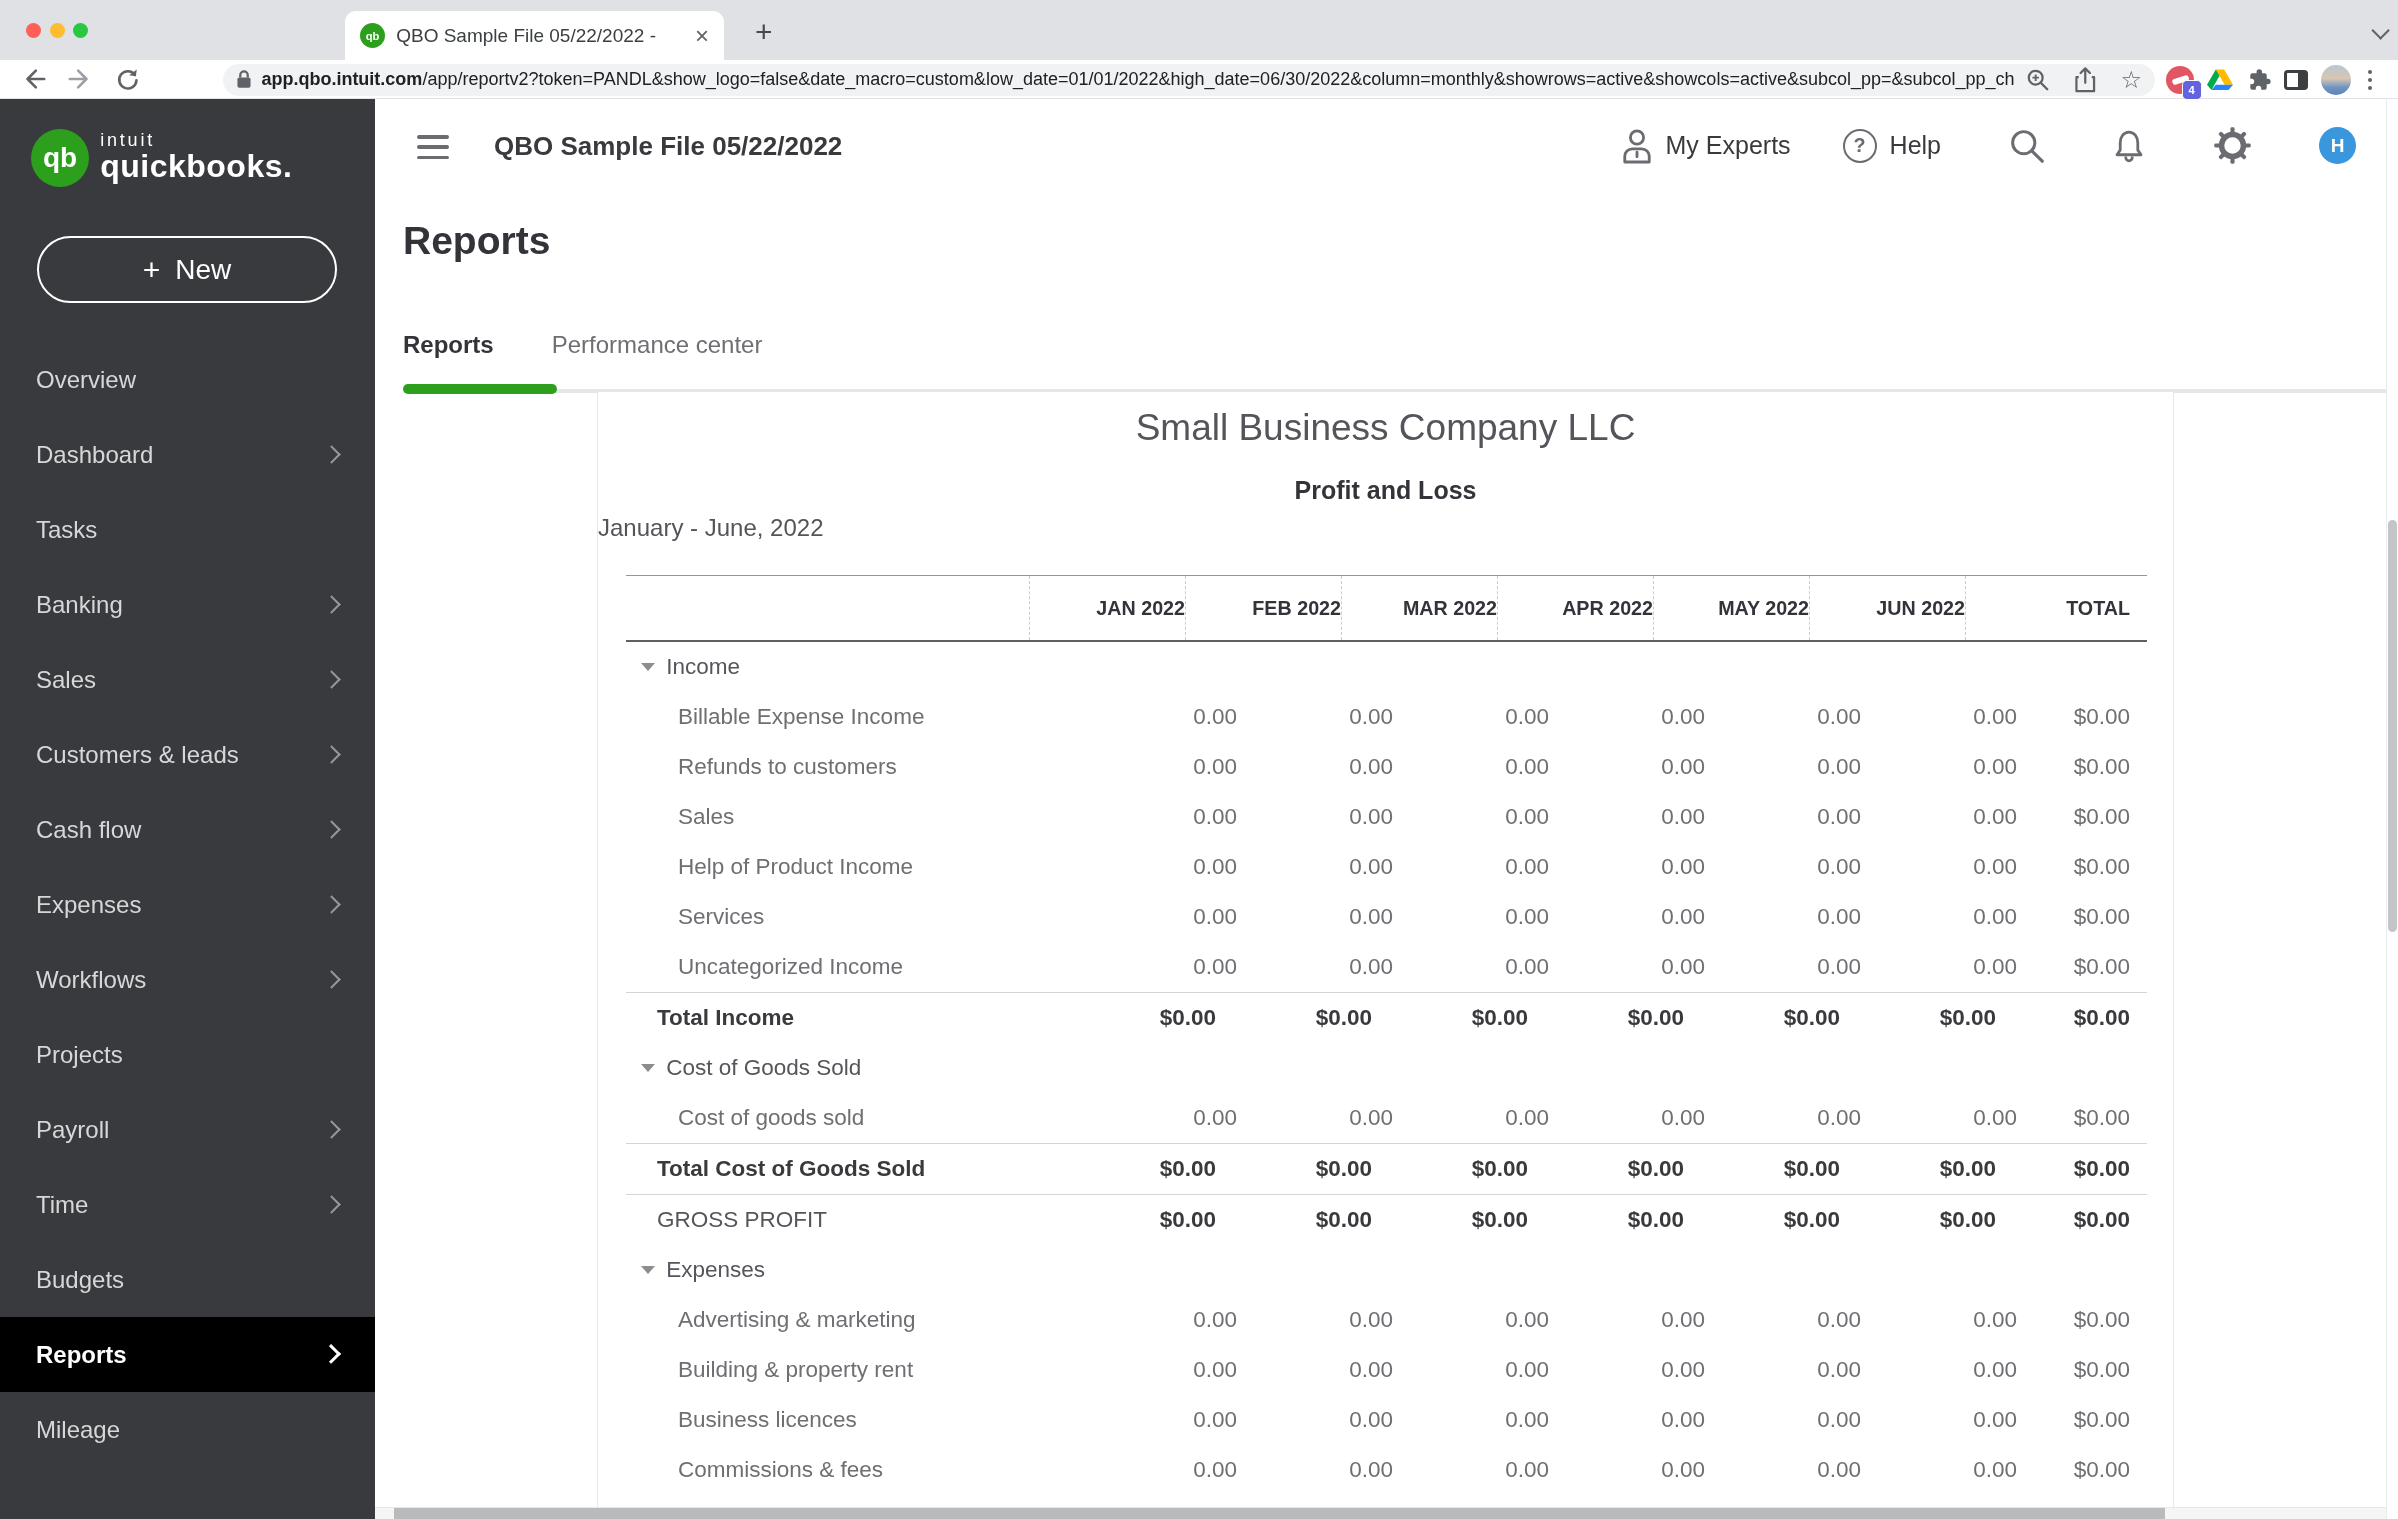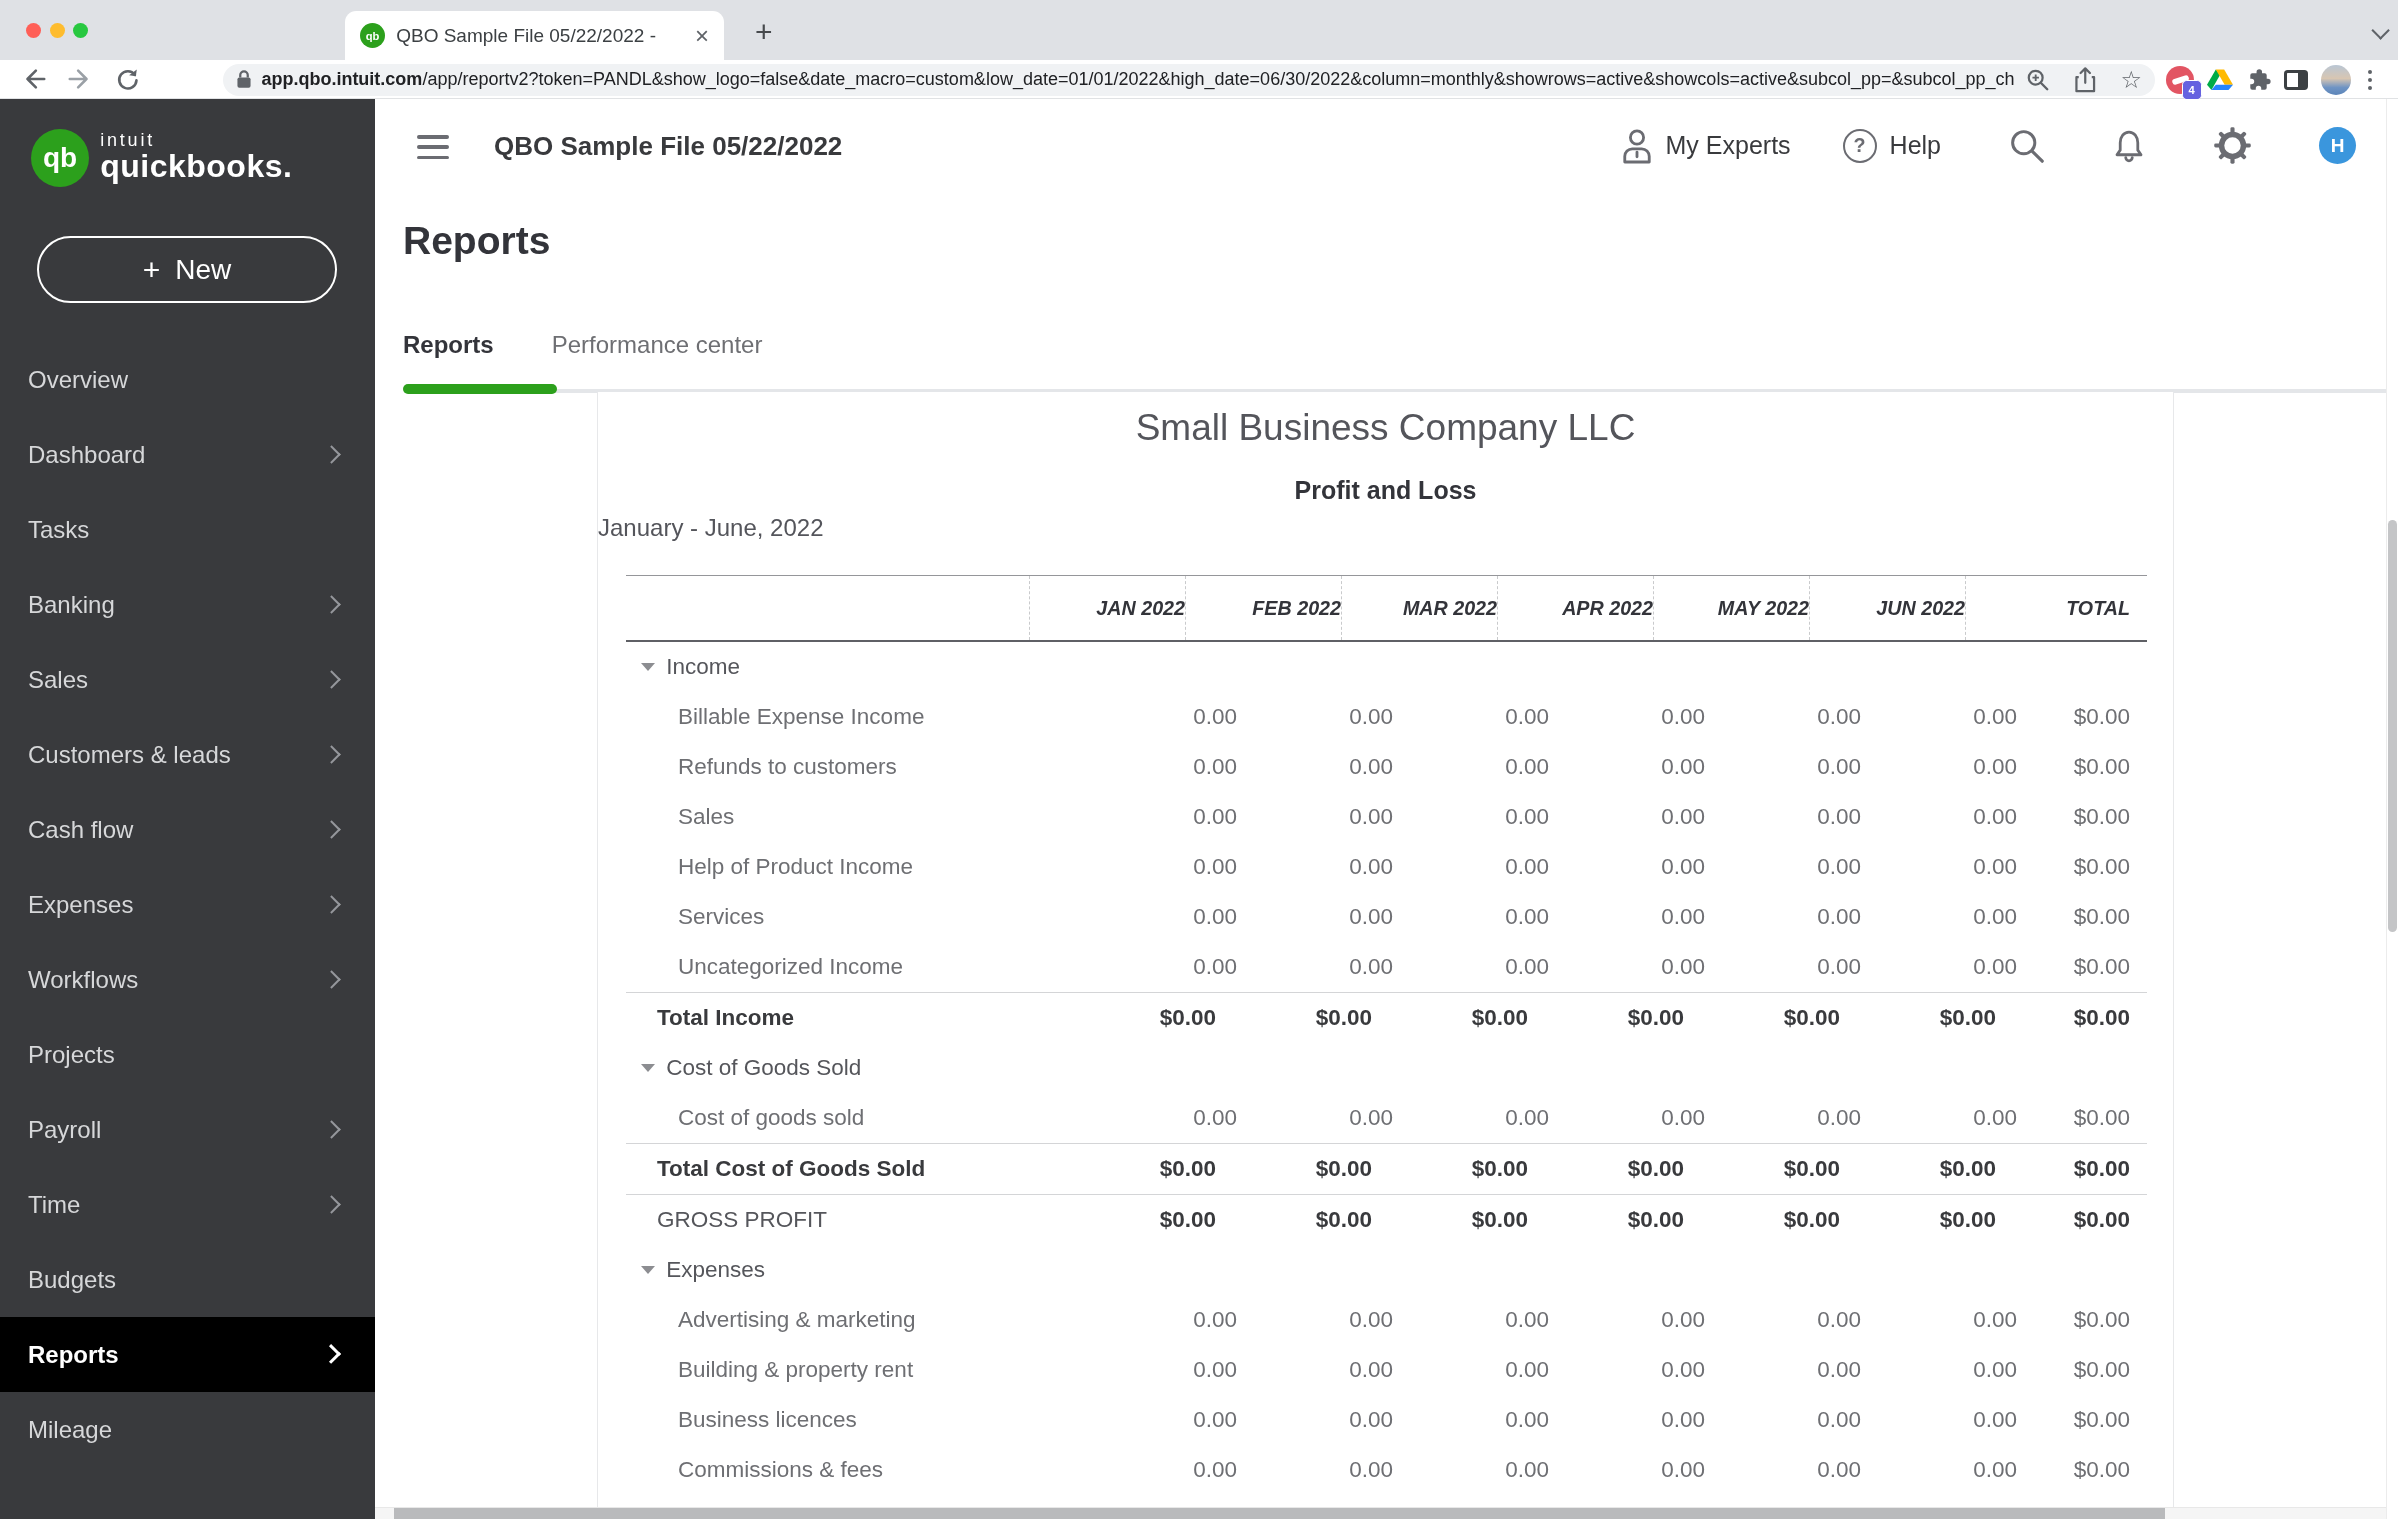--- a/index.html
+++ b/index.html
@@ -38,21 +38,21 @@
   
   .sidebar{position:absolute;left:0;top:99px;width:375px;height:1420px;background:#393a3d;overflow:hidden;}
   .qb-logo{position:absolute;left:31px;top:30px;display:flex;align-items:center;}
   .qb-circle{width:58px;height:58px;border-radius:50%;background:#2ca01c;color:#fff;font-size:28px;font-weight:bold;display:flex;align-items:center;justify-content:center;}
   .qb-words{margin-left:11.2px;color:#fff;}
   .qb-words .brand{font-size:18px;letter-spacing:2.8px;line-height:1;}
   .qb-words .name{font-size:32px;font-weight:600;letter-spacing:0.5px;line-height:1.1;}
   .newbtn{position:absolute;left:37px;top:137px;width:300px;height:67px;border:2.3px solid #fff;border-radius:36px;color:#fff;font-size:28px;display:flex;align-items:center;justify-content:center;gap:15px;box-sizing:border-box;}
   .newbtn .plus{font-size:30px;font-weight:300;}
   .nav{position:absolute;left:0;top:243px;width:375px;}
-  .nav-item{height:75px;display:flex;align-items:center;padding:0 28px;box-sizing:border-box;color:#d6d7d9;font-size:24px;position:relative;}
+  .nav-item{height:75px;display:flex;align-items:center;padding:0 36px;box-sizing:border-box;color:#d6d7d9;font-size:24px;position:relative;}
   .nav-item .chev{position:absolute;right:37px;width:11.2px;height:11.2px;border-top:2.3px solid #95979c;border-right:2.3px solid #95979c;transform:rotate(45deg);}
   .nav-item.active{background:#000;color:#fff;font-weight:bold;}
   .nav-item.active .chev{border-color:#fff;border-width:3.3px;}
 
   .main{position:absolute;left:375px;top:99px;width:2024px;height:1420px;background:#fff;}
   .hamburger{position:absolute;left:42px;top:36px;width:32px;}
   .hamburger i{display:block;height:3.7px;border-radius:1.9px;background:#6b6c72;margin-bottom:6.6px;}
   .companyfile{position:absolute;left:119px;top:32px;font-size:26px;font-weight:600;color:#393a3d;}
   .hdr-right{position:absolute;right:43px;top:20.6px;display:flex;align-items:center;gap:0;height:52px;}
   .hdr-item{display:flex;align-items:center;gap:13px;color:#393a3d;font-size:25px;}
@@ -70,21 +70,21 @@
 
   .panel{position:absolute;left:222px;top:293px;width:1575px;height:1127px;border-left:1.9px solid #e7e8ea;border-right:1.9px solid #e7e8ea;box-sizing:content-box;background:#fff;}
   .rep-company{position:absolute;left:0;right:0;top:15px;text-align:center;font-size:37px;font-weight:400;color:#54555b;}
   .rep-title{position:absolute;left:0;right:0;top:84px;text-align:center;font-size:25px;font-weight:bold;color:#33343a;}
   .rep-period{position:absolute;left:0;right:0;top:122px;text-align:left;font-size:24px;color:#54555b;}
 
   .rtable{position:absolute;left:28px;top:183px;width:1521px;}
   .trow{display:flex;align-items:center;height:50px;}
   .thead{height:67px;border-top:1.9px solid #95969a;border-bottom:2.8px solid #5f6065;box-sizing:border-box;}
   .thead > div{font-size:19.7px;font-weight:bold;color:#33343a;height:100%;display:flex;align-items:center;justify-content:flex-end;box-sizing:border-box;}
-  .thead .c-m,.thead .c-total{border-left:1.4px dashed #c9cacc;font-style:italic;}
+  .thead .c-m,.thead .c-total{border-left:1.4px dashed #c9cacc;}
   .c-label{width:403px;flex:none;display:flex;align-items:center;justify-content:flex-start !important;}
   .c-m{width:156px;flex:none;text-align:right;justify-content:flex-end;display:flex;align-items:center;}
   .c-total{flex:1;text-align:right;padding-right:17px;justify-content:flex-end;display:flex;align-items:center;box-sizing:border-box;}
   .trow{font-size:22.5px;color:#6e6f73;}
   .trow.section{color:#55565b;}
   .trow.section .c-label{padding-left:15px;}
   .tri{width:0;height:0;border-left:7.5px solid transparent;border-right:7.5px solid transparent;border-top:8.4px solid #8c8d91;margin-right:11.2px;}
   .trow.detail .c-label{padding-left:52px;}
   .trow.total{font-weight:bold;color:#393a3d;border-top:1.9px solid #d4d5d7;}
   .trow.total .c-label{padding-left:31px;}

